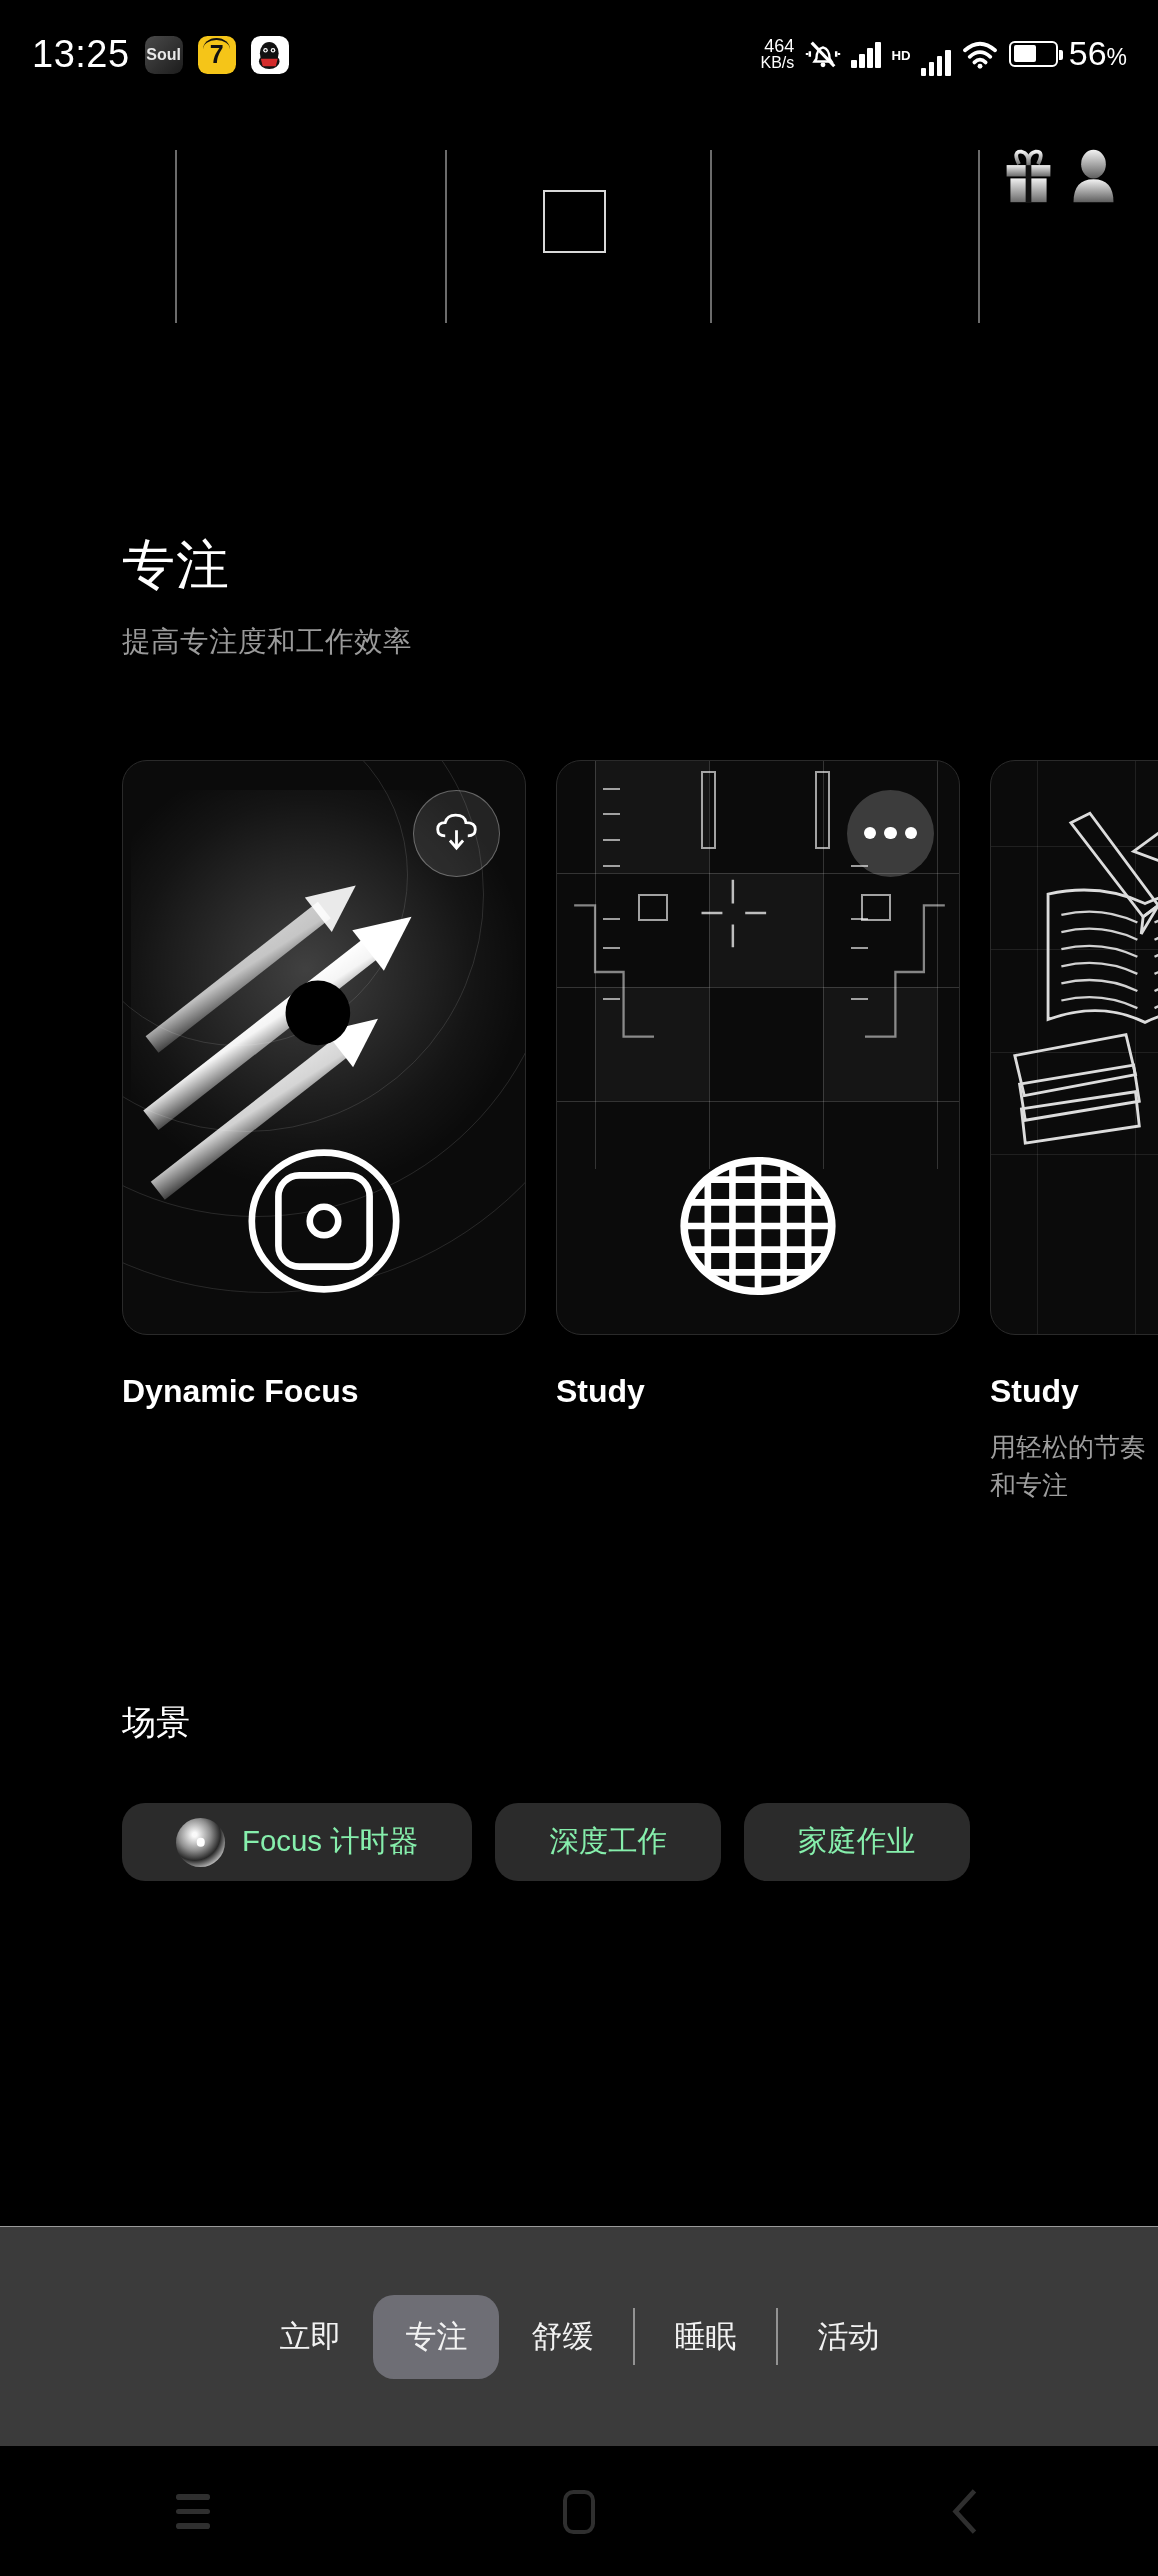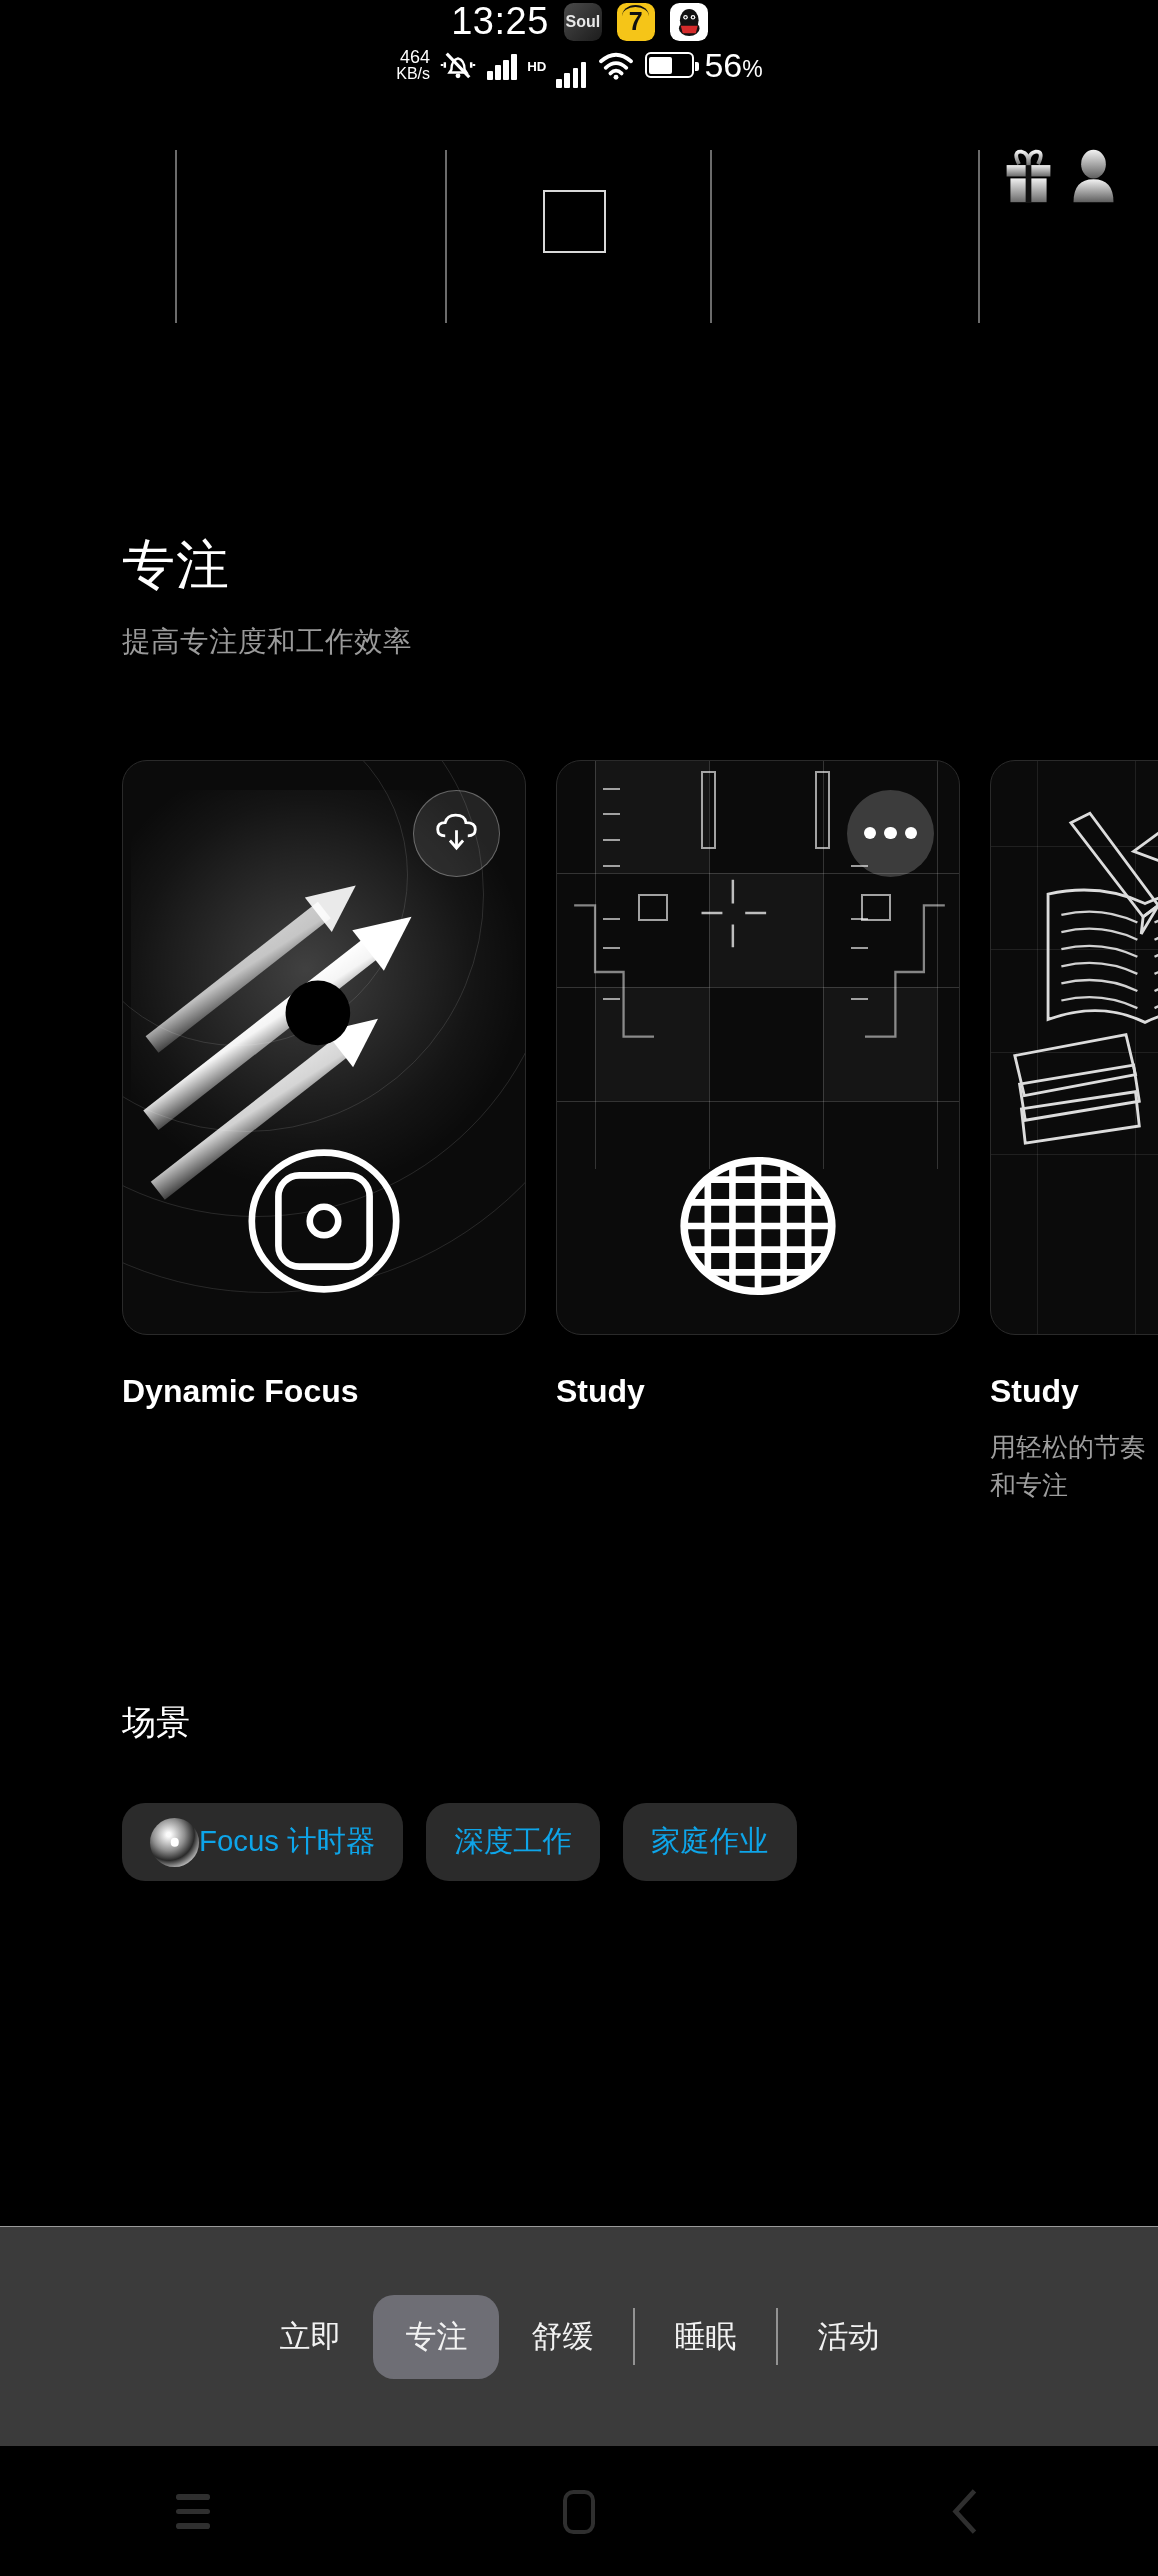--- a/index.html
+++ b/index.html
@@ -13,23 +13,22 @@
     position: relative;
     width: 1159px; height: 2576px;
     background: #000;
     color: #fff;
   }
 
   
   .statusbar {
     position: absolute; top: 0; left: 0;
     width: 1159px; height: 76px;
-    display: flex; align-items: center;
+    display: flex; align-items: flex-end;
     padding: 0 32px;
-    flex-direction: column;
   }
   .sb-left { display: flex; align-items: center; gap: 15px; }
   .sb-time { font-size: 38px; font-weight: 400; letter-spacing: 0.5px; color: #fff; }
   .app-icon {
     width: 38px; height: 38px; border-radius: 9.5px;
     display: flex; align-items: center; justify-content: center;
     font-size: 14.2px; font-weight: bold; overflow: hidden;
   }
   .app-soul { background: linear-gradient(135deg,#4a4a4a,#1c1c1c); color: #e8e8e8; font-size: 16px; }
   .app-seven { background: #f5c518; color: #111; font-size: 25px; font-weight: bold; line-height: 1; position: relative; }
@@ -135,23 +134,23 @@
   
   .c3-grid { position:absolute; inset:0; }
 
   
   .scenes-head { position: absolute; left: 122px; top: 1700px; font-size: 34px; color:#fff; }
   .chips { position: absolute; left: 122px; top: 1803px; width: 950px; }
   .chiprow { display:flex; gap: 23px; margin-bottom: 23px; }
   .chiprow.center { justify-content: flex-start; padding-left: 361px; }
   .chip {
     background: #2b2b2b; border-radius: 23px;
-    height: 78px; padding: 0 28px;
-    display:flex; align-items:center; 
-    font-size: 29.4px; color: #0ea5e9; white-space: nowrap;
+    height: 78px; padding: 0 54px;
+    display:flex; align-items:center; gap: 17px;
+    font-size: 29.4px; color: #86efac; white-space: nowrap;
   }
   .chip-icon-circle {
     width: 49px; height: 49px; border-radius: 50%;
     background: radial-gradient(circle at 38% 34%, #fafafa 5%, #8f8f8f 36%, #2a2a2a 58%, #cfcfcf 80%, #6f6f6f 100%);
     position: relative; flex: 0 0 49px;
   }
   .chip-icon-circle::after {
     content:''; position:absolute; left:50%; top:50%; transform:translate(-50%,-50%);
     width: 8.5px; height: 8.5px; border-radius:50%; background:#fff;
   }

